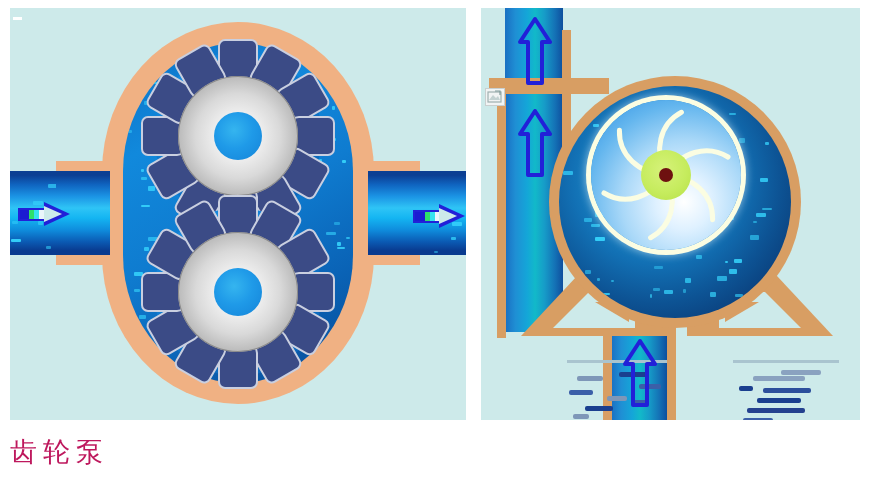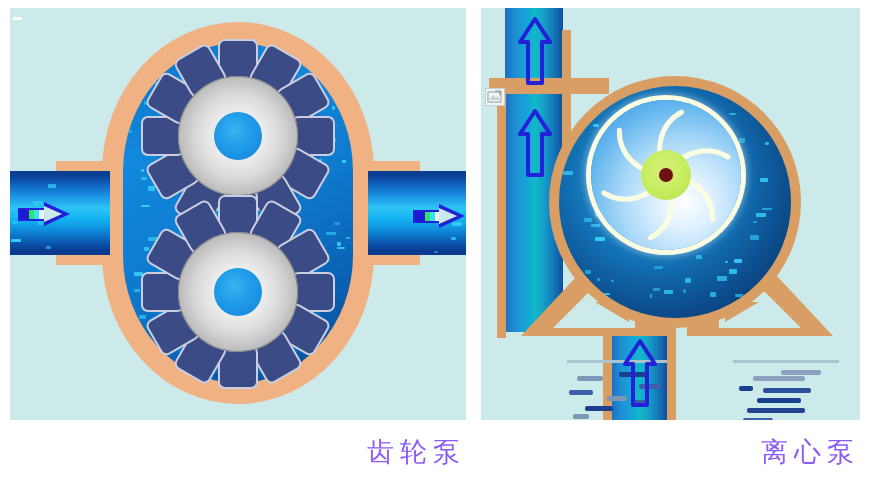--- a/index.html
+++ b/index.html
@@ -5,22 +5,22 @@
   html,body{margin:0;padding:0;background:#ffffff;}
   body{width:872px;height:477px;font-family:"Liberation Sans","DejaVu Sans",sans-serif;overflow:hidden;}
   .stage{position:relative;width:872px;height:477px;background:#ffffff;}
 
   .panel{position:absolute;background:#cdeaea;overflow:hidden;}
   #panel-gear{left:10px;top:8px;width:456px;height:412px;}
   #panel-centrifugal{left:481px;top:8px;width:379px;height:412px;}
 
   .notch{position:absolute;left:3px;top:9px;width:9px;height:3px;background:#ffffff;}
 
-  .caption{position:absolute;top:432px;height:40px;line-height:40px;text-align:right;
-           color:#8b5cf6;font-size:27px;letter-spacing:6px;font-weight:400;}
+  .caption{position:absolute;top:432px;height:40px;line-height:40px;text-align:left;
+           color:#be185d;font-size:27px;letter-spacing:6px;font-weight:400;}
   #caption-gear{left:10px;width:456px;}
   #caption-centrifugal{left:481px;width:379px;}
 
   
   .gp{position:absolute;inset:0;}
   
   .gp-pipe{position:absolute;height:84px;
     background:linear-gradient(to bottom,
       #0b3f93 0%, #0b3f93 5%, #0f63bf 16%, #1b93e4 30%,
       #2fc4f6 44%, #14b5f2 56%, #0f8ddd 70%, #0b5bb4 84%, #093a8f 95%, #093a8f 100%);}
@@ -551,15 +551,14 @@
       </div>
       <div class="varrow" id="cp-arr-3">
         <svg width="34" height="70" viewBox="0 0 34 70">
           <path d="M17 3 L32 26 L24 26 L24 67 L10 67 L10 26 L2 26 Z" fill="none" stroke="#2220d8" stroke-width="4" stroke-linejoin="round"></path>
         </svg>
       </div>
     </div>
   </div>
 
   <div class="caption" id="caption-gear">齿轮泵</div>
-  <div class="caption" id="caption-centrifugal">离心泵</div>
 
 </div>
 
 </body></html>

